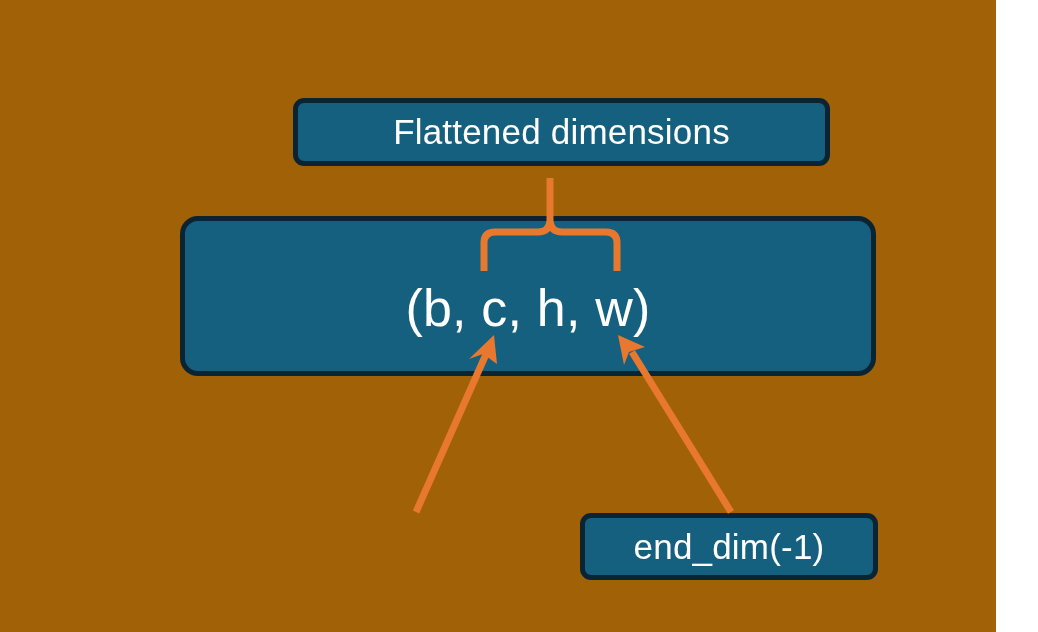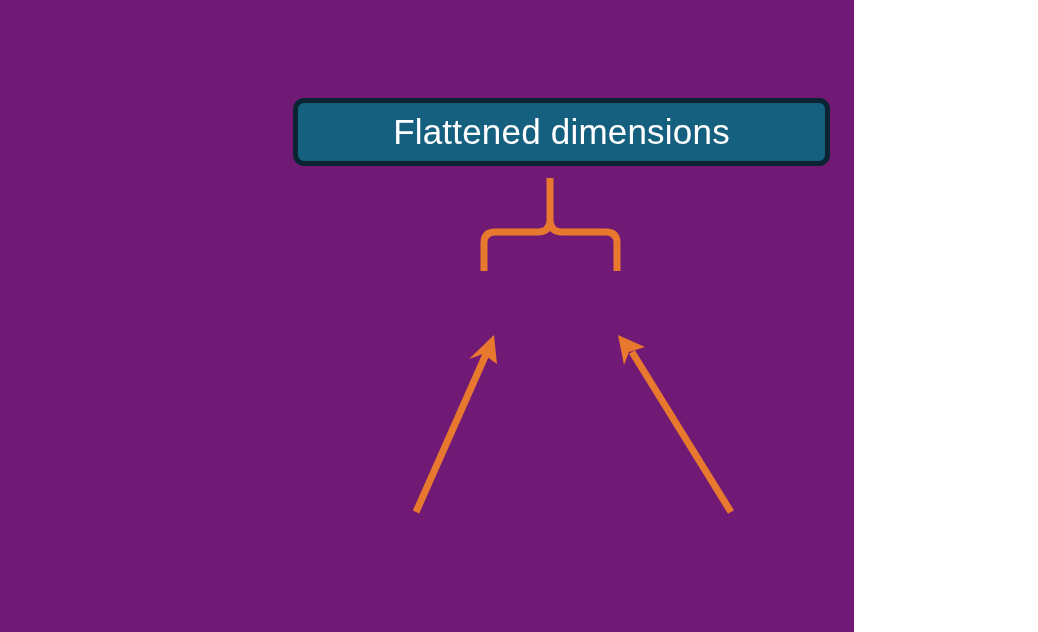--- a/index.html
+++ b/index.html
@@ -6,23 +6,23 @@
   html, body {
     margin: 0;
     padding: 0;
     background: #ffffff;
   }
   body {
     font-family: "Liberation Sans", sans-serif;
   }
   #canvas {
     position: relative;
-    width: 854px;
+    width: 996px;
     height: 632px;
-    background: #701a75;
+    background: #a16207;
     overflow: hidden;
   }
   .node {
     position: absolute;
     box-sizing: border-box;
     background: #16607f;
     border: 5px solid #0b2433;
     border-radius: 11px;
     display: flex;
     align-items: center;
@@ -107,22 +107,28 @@
 </style>
 </head>
 <body>
 
 <div id="canvas">
 
   <div class="node" id="node-flattened">
     <span>Flattened dimensions</span>
   </div>
 
+  <div class="node" id="node-shape">
+    <span id="shape-label">(b, c, h, w)</span>
+  </div>
 
 
+  <div class="node" id="node-end-dim">
+    <span>end_dim(-1)</span>
+  </div>
 
   <svg id="overlay" viewBox="0 0 1038 632">
 
     <path class="connector-stroke" d="M 484,271
              L 484,243
              Q 484,232 495,232
              L 538,232
              Q 549,232 550,221
              L 550,178
              L 550,221

